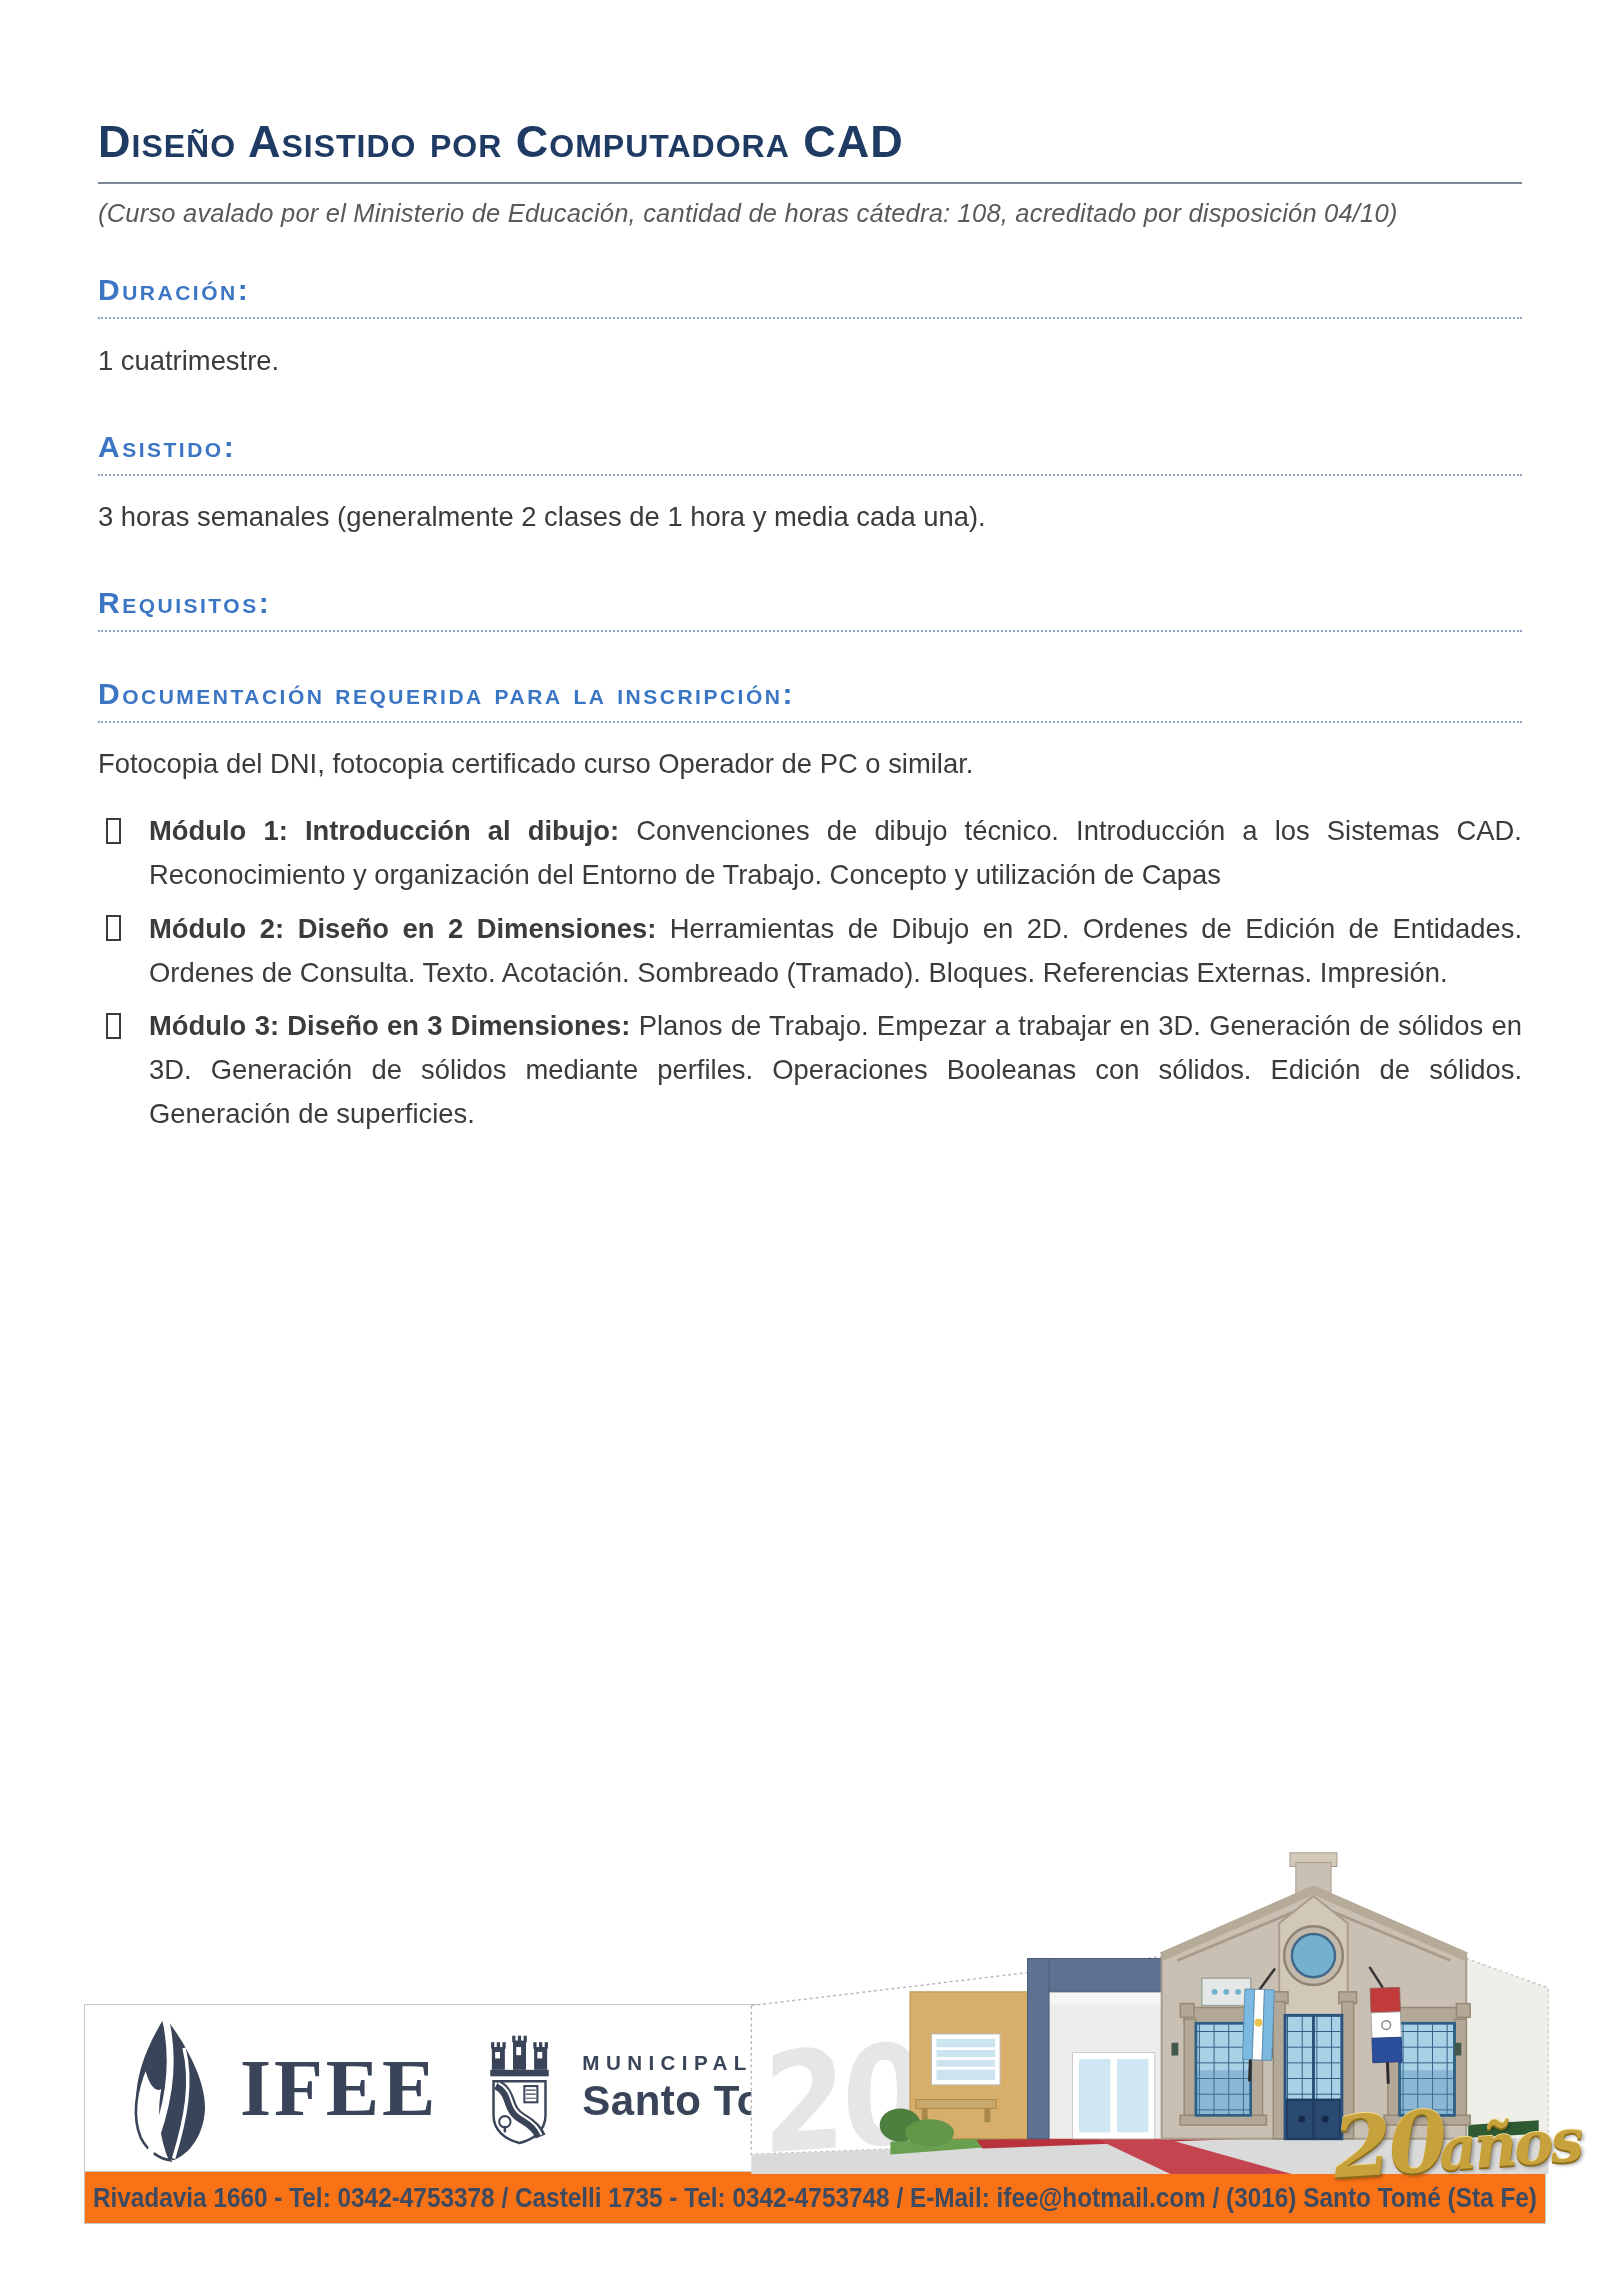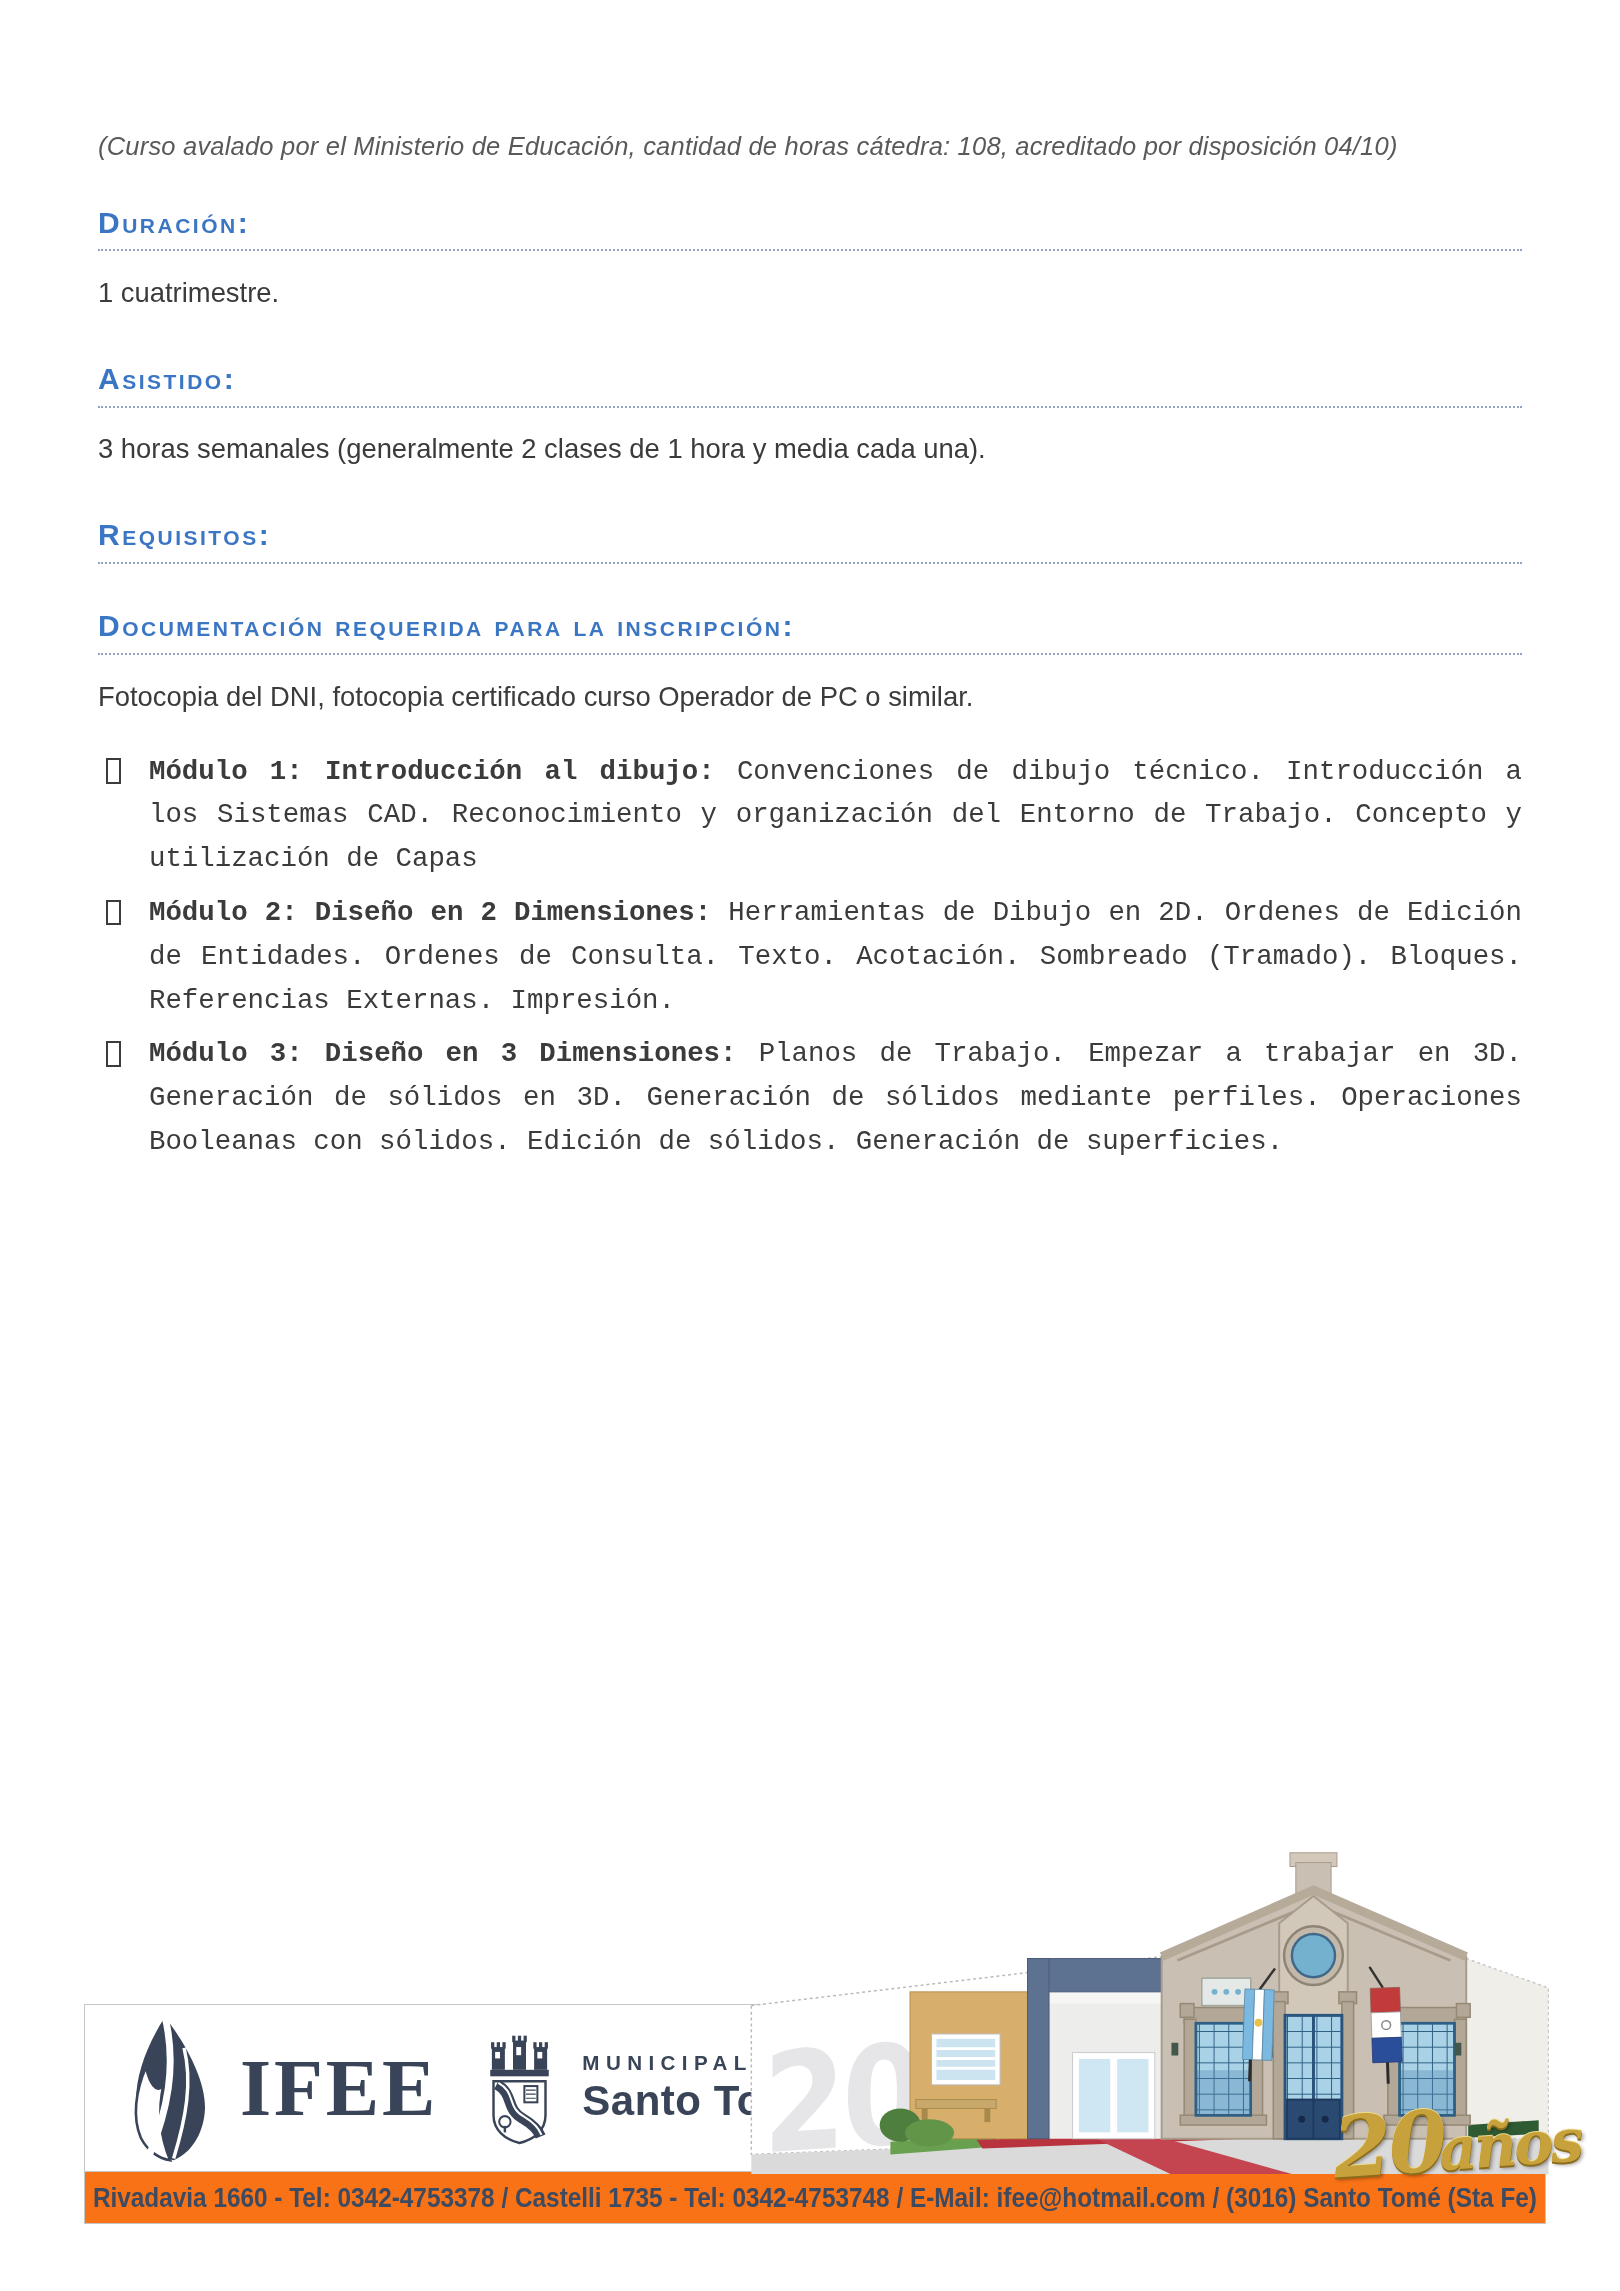--- a/index.html
+++ b/index.html
@@ -10,21 +10,21 @@
   .doc-title{margin:0;font-variant:small-caps;font-weight:bold;font-size:45px;
              letter-spacing:1px;color:#1F3A63;padding-bottom:13.7px;
              border-bottom:2px solid #7E8794;}
   .doc-subtitle{margin-top:15.7px;font-style:italic;font-size:25.5px;color:#595959;letter-spacing:0.2px;}
 
   .sec-heading{margin-top:45px;font-variant:small-caps;font-weight:bold;font-size:30px;
                letter-spacing:2.5px;color:#3B76C4;padding-bottom:9.8px;
                border-bottom:2px dotted #8FA3C2;}
   .sec-body{margin-top:17.6px;font-size:27.4px;line-height:1.75;text-align:justify;color:#3B3B3B;}
 
-  .temas-list{margin:29px 0 0 0;padding:0;list-style:none;font-family:Liberation Mono, monospace;}
+  .temas-list{margin:21px 0 0 0;padding:0;list-style:none;}
   .temas-item{position:relative;padding-left:51px;font-size:27.4px;line-height:1.6;
               text-align:justify;margin-bottom:9.8px;color:#3B3B3B;}
   .bullet-box{position:absolute;left:7.8px;top:8.8px;width:10.8px;height:21.6px;
               border:2px solid #3B3B3B;background:#fff;}
   .temas-lead{font-weight:bold;}
   .temas-cont{margin:0;}
 
   
   .footer-box{position:absolute;left:84px;top:2004px;width:1462px;height:220px;
               border:1px solid #C6C6C6;background:#fff;box-sizing:border-box;
@@ -50,20 +50,21 @@
   .anniv-num{font-size:84px;}
   .anniv-word{font-size:59px;margin-left:-5.9px;}
 </style>
 </head>
 <body>
 
 <div class="page">
 
   <div class="content">
 
+    <h1 class="doc-title">Diseño Asistido por Computadora CAD</h1>
     <div class="doc-subtitle">(Curso avalado por el Ministerio de Educación, cantidad de horas cátedra: 108, acreditado por disposición 04/10)</div>
 
     <div class="sec-heading">Duración:</div>
     <div class="sec-body">1 cuatrimestre.</div>
 
     <div class="sec-heading">Asistido:</div>
     <div class="sec-body">3 horas semanales (generalmente 2 clases de 1 hora y media cada una).</div>
 
     <div class="sec-heading">Requisitos:</div>
 

